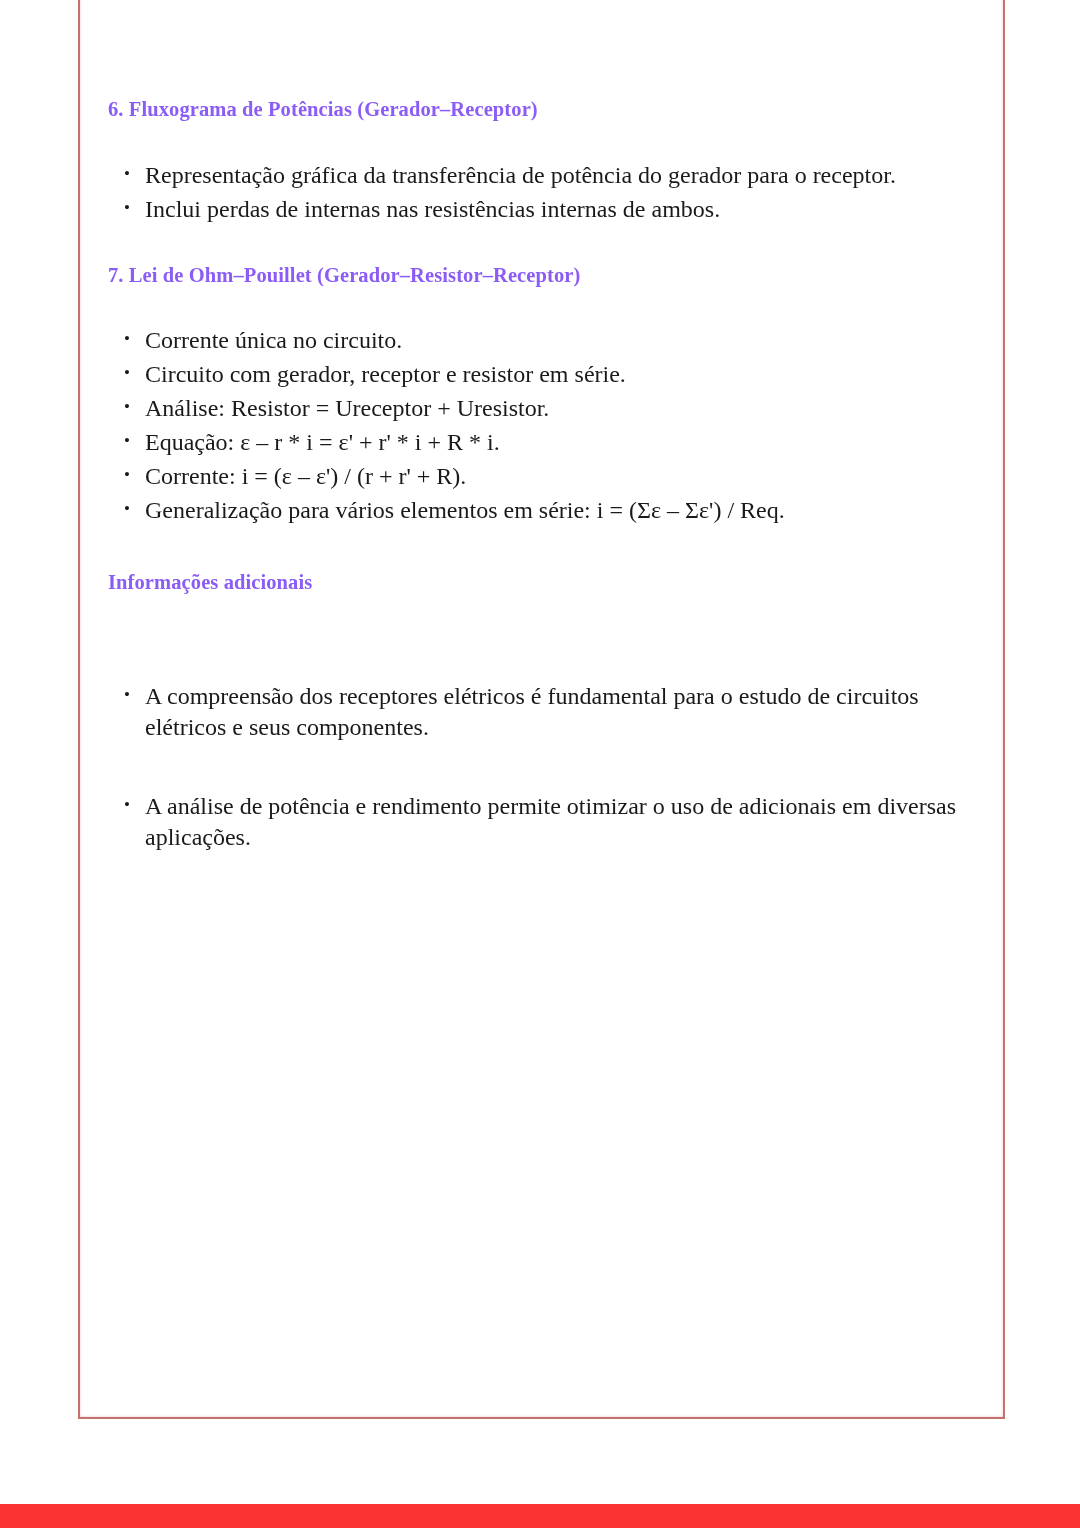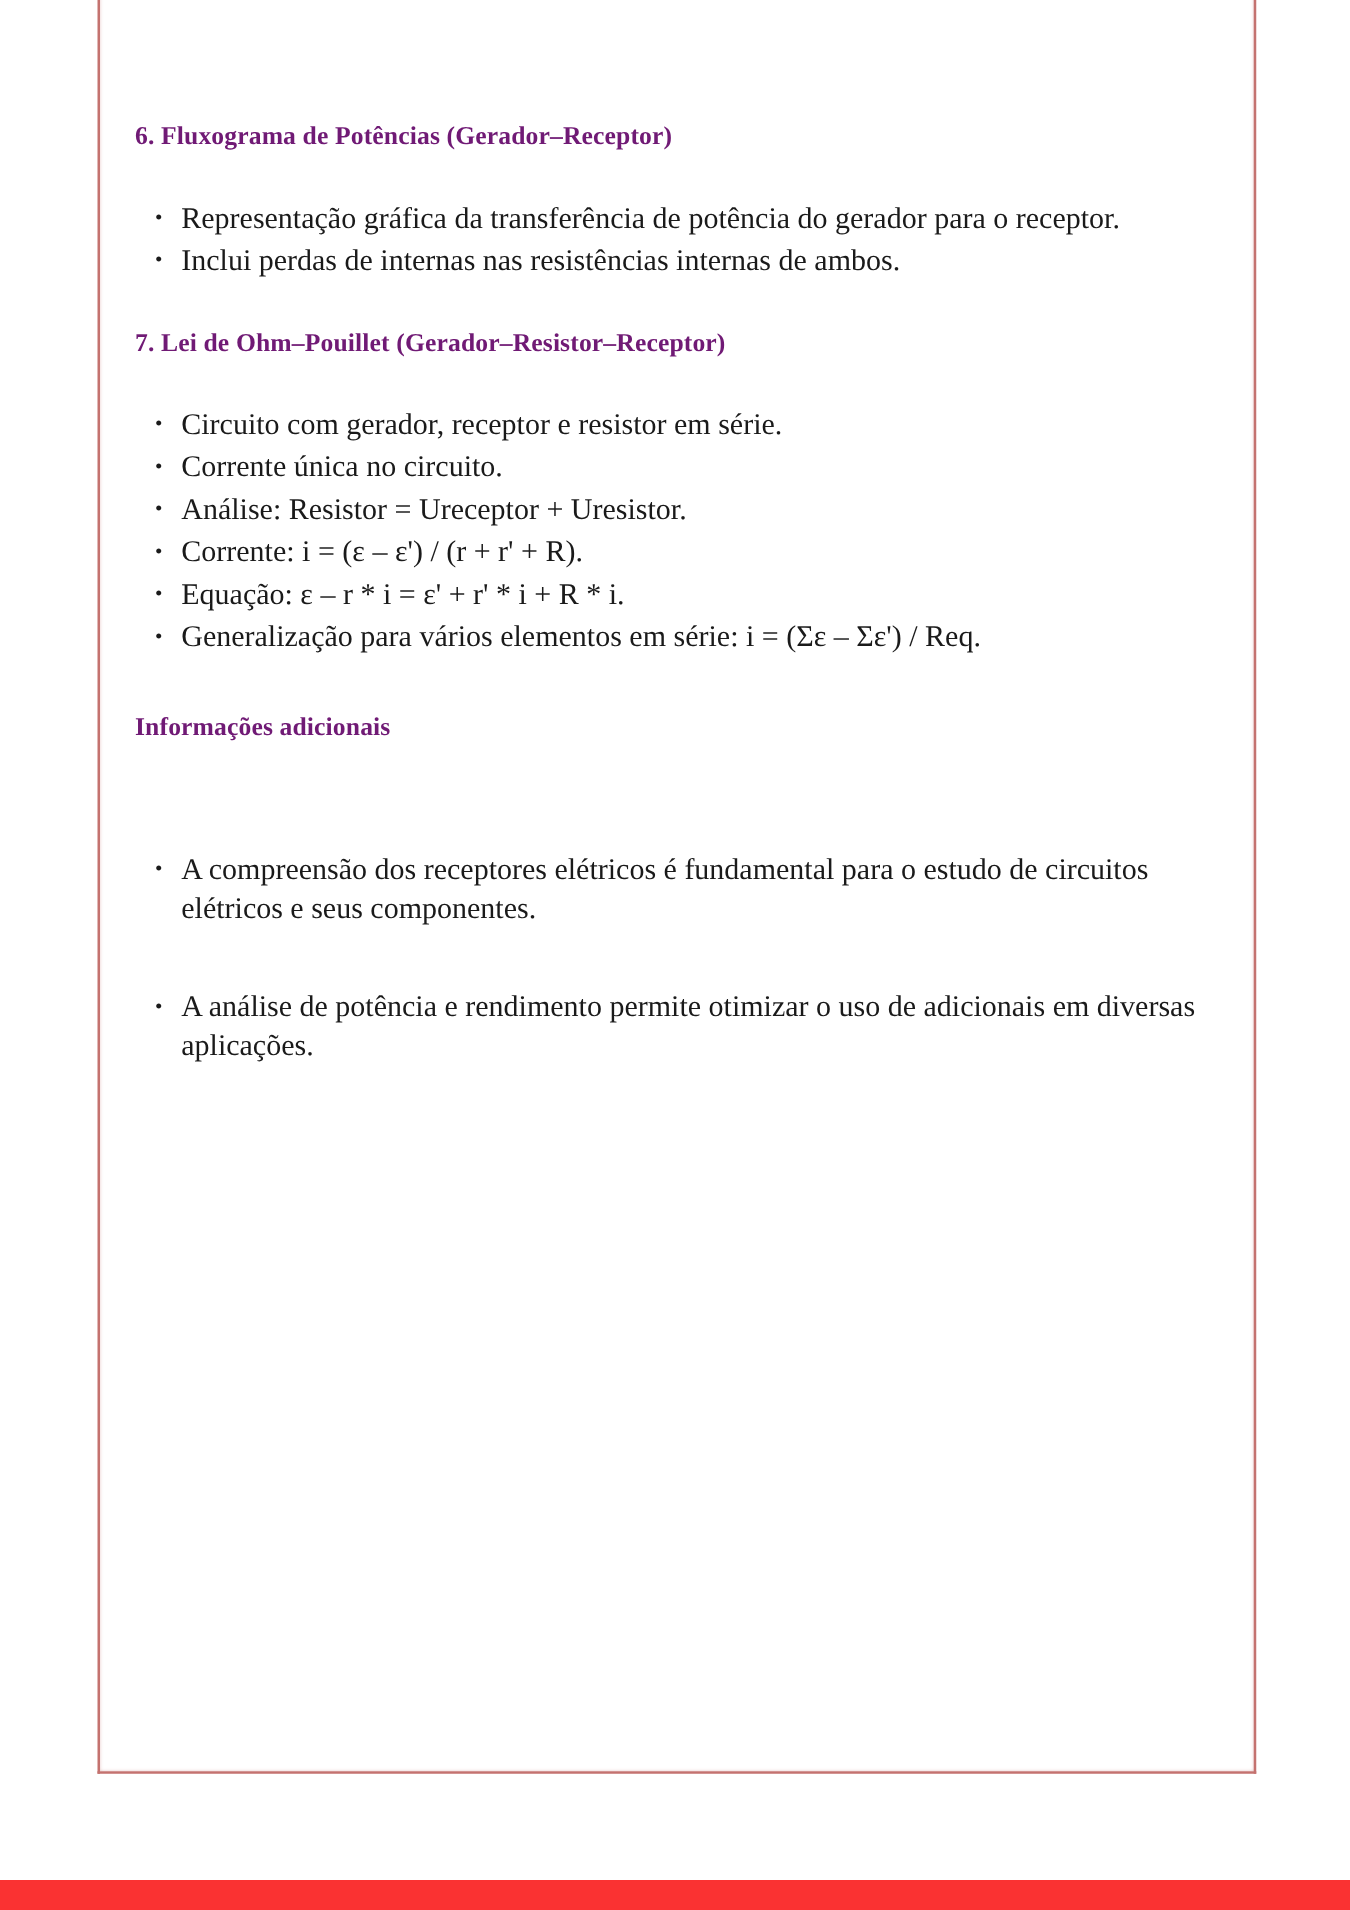--- a/index.html
+++ b/index.html
@@ -52,21 +52,21 @@
     width: 856px;
   }
 
   h2.section-heading {
     font-family: "Liberation Serif", "DejaVu Serif", serif;
     font-weight: bold;
     font-size: 20.5px;
     line-height: 1.35;
     margin: 0;
     letter-spacing: .1px;
-    color: #701a75;
+    color: #8b5cf6;
   }
 
   .block-gap-1 { height: 36px; }
   .block-gap-2 { height: 34px; }
   .block-gap-3 { height: 40px; }
 
   ul.bullets {
     margin: 0;
     padding: 0;
     list-style: none;
@@ -110,25 +110,25 @@
     <li>Inclui perdas de internas nas resistências internas de ambos.</li>
   </ul>
 
   <div class="block-gap-2"></div>
 
   <h2 class="section-heading">7. Lei de Ohm–Pouillet (Gerador–Resistor–Receptor)</h2>
 
   <div class="block-gap-1"></div>
 
   <ul class="bullets">
+    <li>Corrente única no circuito.</li>
     <li>Circuito com gerador, receptor e resistor em série.</li>
-    <li>Corrente única no circuito.</li>
     <li>Análise: Resistor = Ureceptor + Uresistor.</li>
+    <li>Equação: ε – r * i = ε' + r' * i + R * i.</li>
     <li>Corrente: i = (ε – ε') / (r + r' + R).</li>
-    <li>Equação: ε – r * i = ε' + r' * i + R * i.</li>
     <li>Generalização para vários elementos em série: i = (Σε – Σε') / Req.</li>
   </ul>
 
   <div class="block-gap-3"></div>
 
   <h2 class="section-heading">Informações adicionais</h2>
 
   <div class="block-gap-1"></div>
 
   <ul class="bullets wide">

